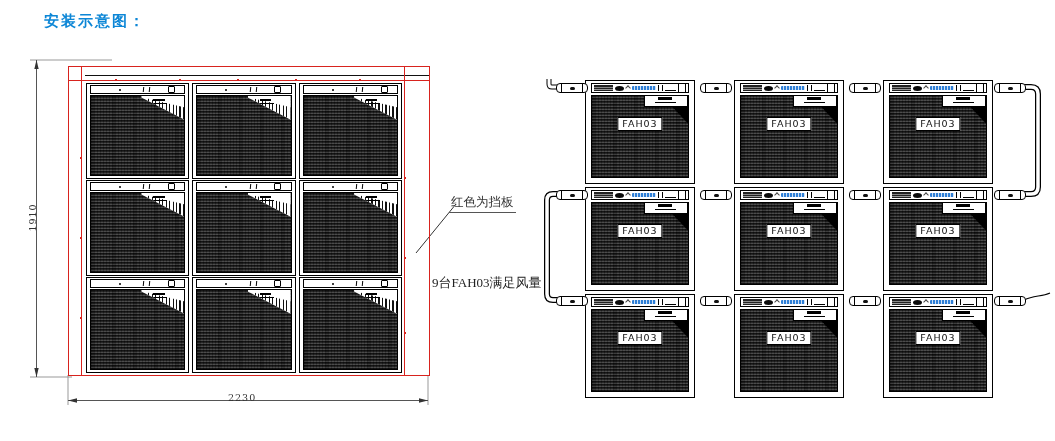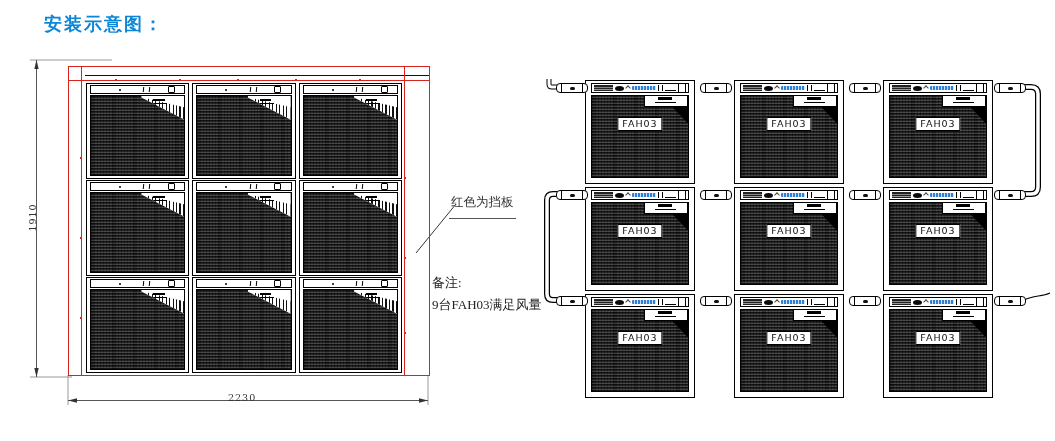--- a/index.html
+++ b/index.html
@@ -1,21 +1,21 @@
 <!DOCTYPE html>
 <html><head>
 <meta charset="utf-8">
 <style>
   html,body{margin:0;padding:0;background:#fff;}
   .canvas{position:relative;width:1055px;height:441px;background:#fff;overflow:hidden;
           font-family:"Liberation Sans",sans-serif;}
   .linework{position:absolute;left:0;top:0;pointer-events:none;}
 
   
-  .title{position:absolute;left:44px;top:12px;font-size:18px;font-weight:bold;
+  .title{position:absolute;left:44px;top:12px;font-size:15px;font-weight:bold;
          color:#0c86d6;letter-spacing:2px;}
 
   
   .mesh-tex{
     background-color:#3d3d3d;
     background-image:
       repeating-linear-gradient(0deg, rgba(8,8,8,.75) 0 1px, rgba(95,95,95,.45) 1px 2px, rgba(25,25,25,.6) 2px 3px),
       repeating-linear-gradient(90deg, rgba(0,0,0,.55) 0 1px, transparent 1px 3px),
       repeating-linear-gradient(90deg, rgba(0,0,0,.45) 0 3px, transparent 3px 21px);
   }
@@ -45,21 +45,21 @@
           background:repeating-linear-gradient(90deg,#101010 0 1px,transparent 1px 3.5px);
           clip-path:polygon(16% 12%,100% 48%,100% 100%,8% 20%);}
   .lwedge .handle{position:absolute;left:28%;top:14%;width:26%;height:2px;background:#000;display:block;}
   .lwedge .handle:after{content:"";position:absolute;left:-15%;top:4px;width:140%;height:1px;background:#000;}
 
   
   .dim-text{position:absolute;color:#333;font-size:9.5px;font-family:"DejaVu Serif",serif;letter-spacing:1px;}
   .vdim{left:18px;top:212px;transform:rotate(-90deg);transform-origin:center;}
   .hdim{left:228px;top:392px;}
   .baffle-note{position:absolute;left:449px;top:194px;font-size:12.5px;color:#333;
-               padding:0 2px 7px;border-bottom:1px solid #555;font-family:"Liberation Serif",serif;}
+               padding:0 2px 1px;border-bottom:1px solid #555;font-family:"Liberation Serif",serif;}
   .notes{position:absolute;left:432px;top:272px;font-size:13px;color:#222;line-height:22px;
          font-family:"Liberation Serif",serif;}
 
   
   .side-view{position:absolute;left:585px;top:80px;width:408px;height:318px;}
   .runit{position:absolute;width:110px;height:104px;border:1.5px solid #000;background:#fff;
          padding:2px 5px 5px;box-sizing:border-box;display:flex;flex-direction:column;}
   .runit-bar{height:10px;border:1px solid #000;background:#fff;display:flex;align-items:center;
              gap:2px;padding:0 2px;box-sizing:border-box;}
   .sticker{width:19px;height:6px;background:linear-gradient(#222 0 2px,#888 2px 3px,#222 3px 4px,#999 4px 5px,#222 5px 6px);}
@@ -265,21 +265,20 @@
         </div>
     </div>
   </div>
 
   <div class="dim-text vdim">1910</div>
   <div class="dim-text hdim">2230</div>
 
   <div class="baffle-note">红色为挡板</div>
 
   <div class="notes">
-    <div>备注:</div>
     <div>9台FAH03满足风量</div>
   </div>
 
   <div class="side-view">
 
     <div class="runit" style="left:0;top:0">
       <div class="runit-bar">
           <span class="sticker"></span>
           <span class="oval"></span>
           <span class="caret"></span>

